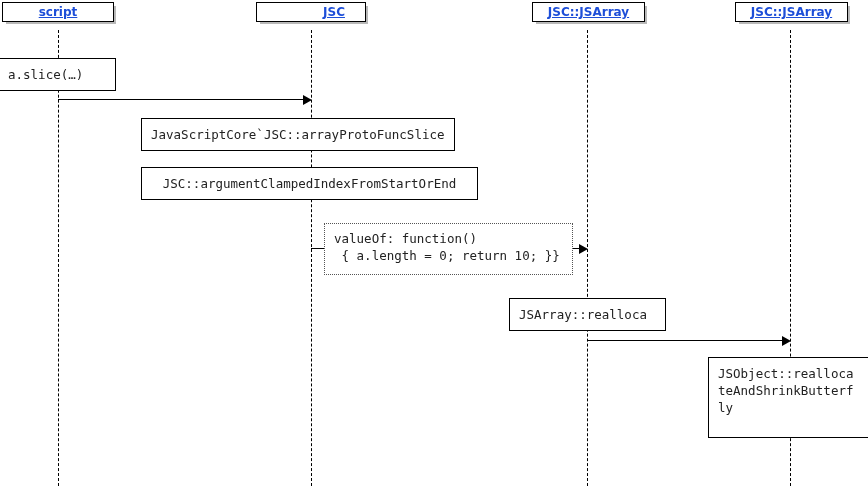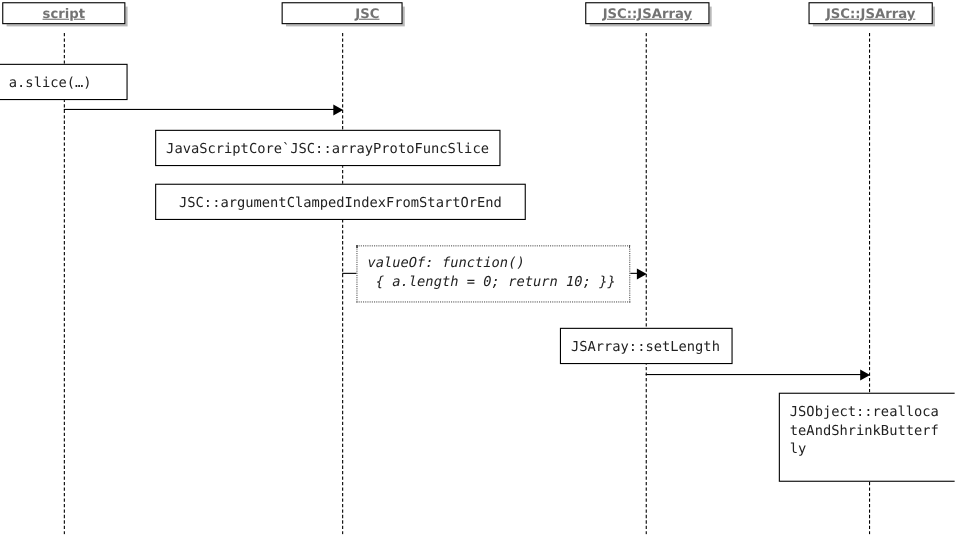--- a/index.html
+++ b/index.html
@@ -35,21 +35,21 @@
     border: 1px solid #000000;
     box-shadow: 3px 3px 0 -1px rgba(128,128,128,0.55);
     display: flex;
     align-items: center;
     justify-content: center;
   }
   .participant .plabel {
     font-family: "DejaVu Sans", "Liberation Sans", sans-serif;
     font-size: 12px;
     font-weight: bold;
-    color: #737373;
+    color: #1d4ed8;
     text-decoration: underline;
     line-height: 1;
     white-space: nowrap;
   }
 
   
   .msgbox {
     position: absolute;
     box-sizing: border-box;
     background: #ffffff;
@@ -57,21 +57,20 @@
     padding: 7px 9px;
     font-size: 12.5px;
     line-height: 17px;
     color: #222222;
     white-space: pre;
     overflow: hidden;
   }
   .msgbox.dashed {
     border: 1px dotted #555555;
     padding: 6px 8px 7px 9px;
-    font-style: italic;
   }
 
   
   .arrow {
     position: absolute;
     height: 0;
     border-top: 1.4px solid #000000;
   }
   .arrowhead {
     position: absolute;
@@ -119,18 +118,18 @@
       <div class="arrow" style="left: 587px; top: 340px; width: 196px;"></div>
       <div class="arrowhead" style="left: 782px; top: 336px;"></div>
       <div class="stub" style="left: 311px; top: 248px; width: 14px;"></div>
     </div>
   <div id="messages">
       <div class="msgbox" style="left: -2px; top: 58px; width: 118px; height: 33px;">a.slice(…)</div>
       <div class="msgbox" style="left: 141px; top: 118px; width: 314px; height: 33px;">JavaScriptCore`JSC::arrayProtoFuncSlice</div>
       <div class="msgbox" style="left: 141px; top: 167px; width: 337px; height: 33px; text-align: center;">JSC::argumentClampedIndexFromStartOrEnd</div>
       <div class="msgbox dashed" style="left: 324px; top: 223px; width: 249px; height: 52px;">valueOf: function()
  { a.length = 0; return 10; }}</div>
-      <div class="msgbox" style="left: 509px; top: 298px; width: 157px; height: 33px;">JSArray::setLength</div>
+      <div class="msgbox" style="left: 509px; top: 298px; width: 157px; height: 33px;">JSArray::realloca</div>
       <div class="msgbox" style="left: 708px; top: 357px; width: 165px; height: 81px;">JSObject::realloca
 teAndShrinkButterf
 ly</div>
     </div>
 </div>
 
 </body></html>

